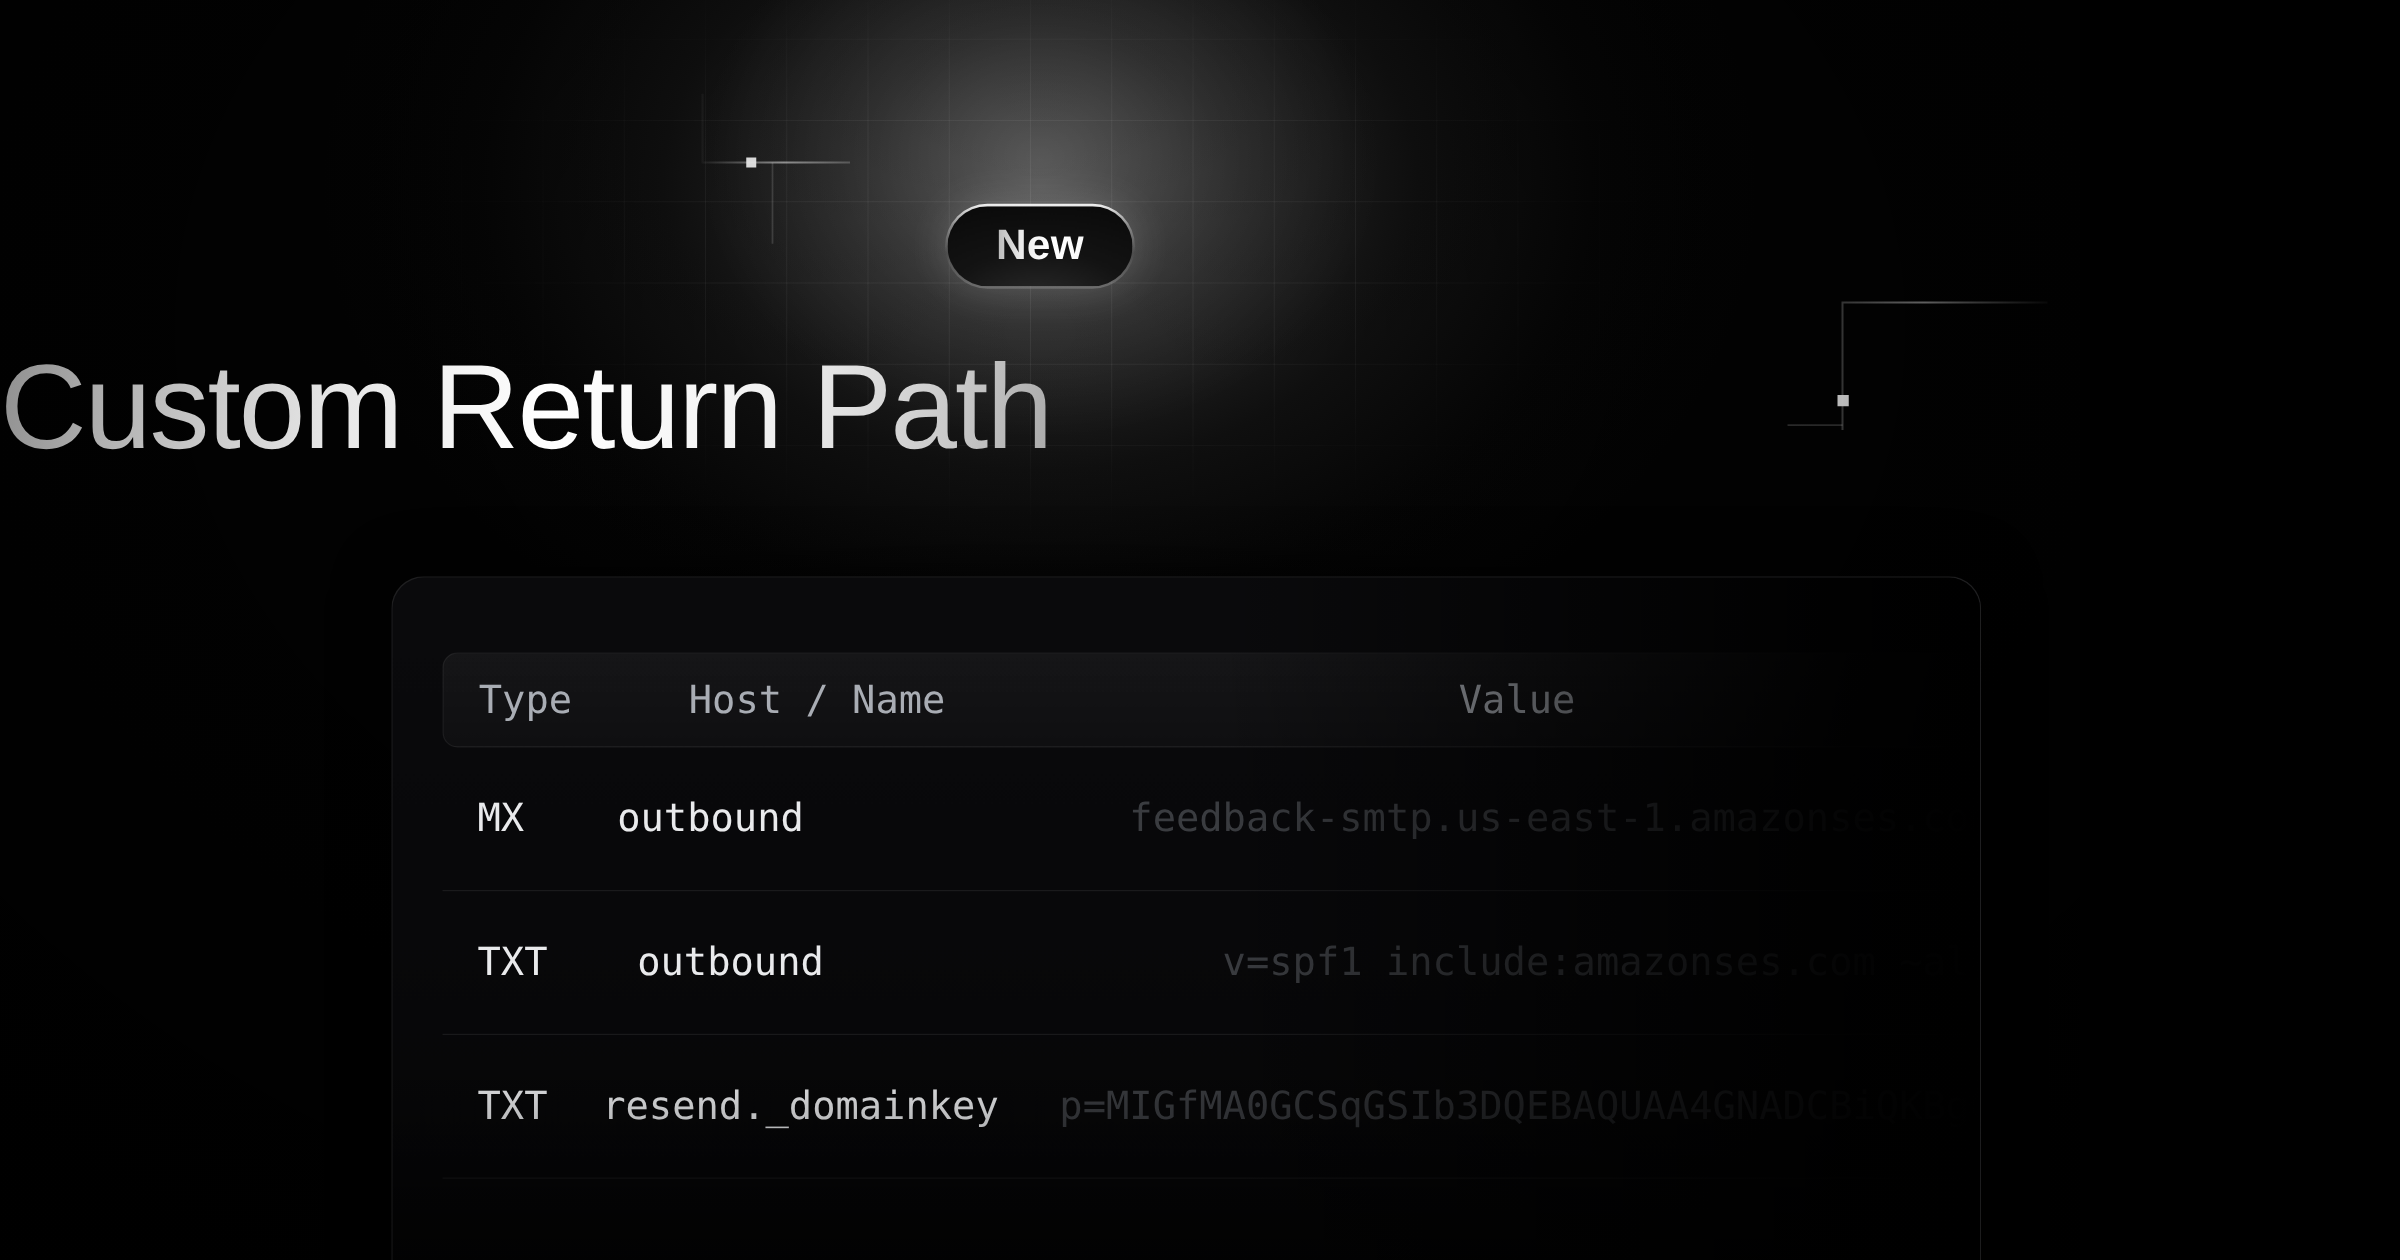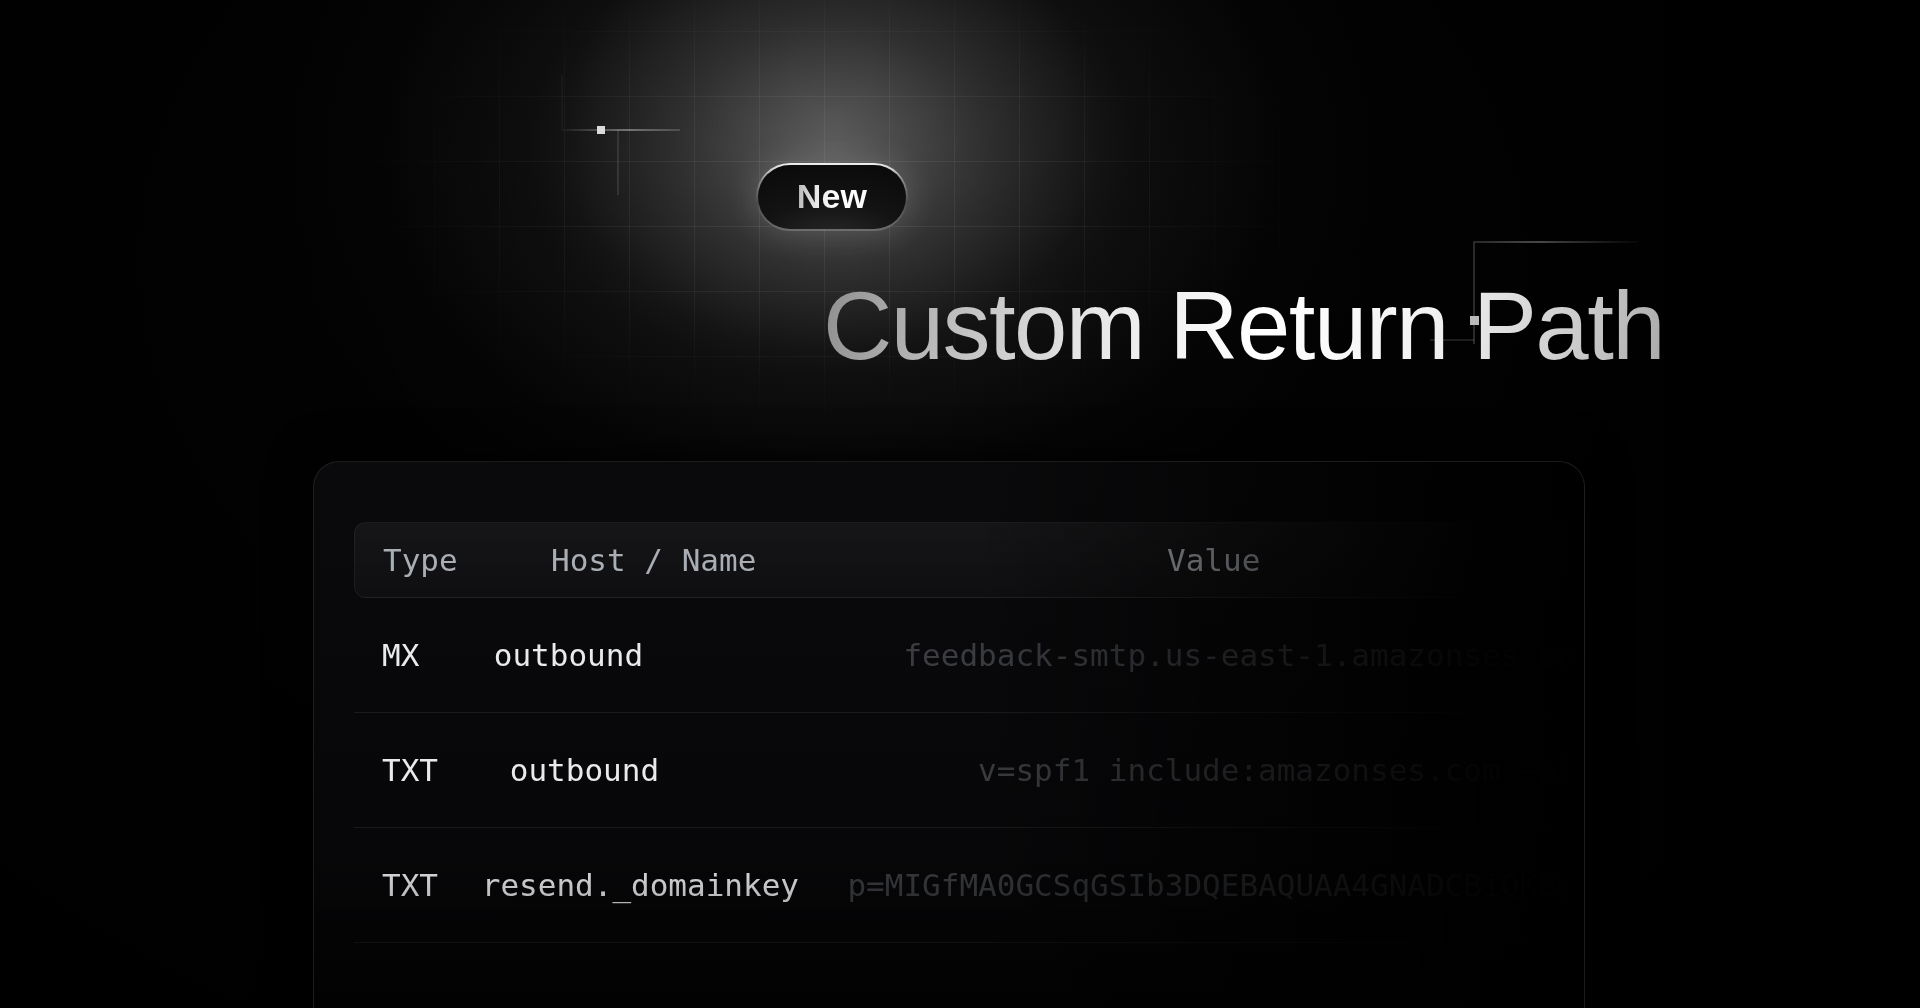--- a/index.html
+++ b/index.html
@@ -125,21 +125,21 @@
             background-clip: text;
     color: transparent;
     -webkit-text-fill-color: transparent;
   }
 
   
   .headline {
     position: absolute;
     left: 0; right: 0;
     top: 278px;
-    text-align: right;
+    text-align: left;
     z-index: 6;
     font-size: 96px;
     font-weight: 500;
     letter-spacing: -1.6px;
     line-height: 1;
     white-space: nowrap;
   }
   .headline-text {
     background: linear-gradient(100deg,
                 #8e8e8e 0%,

